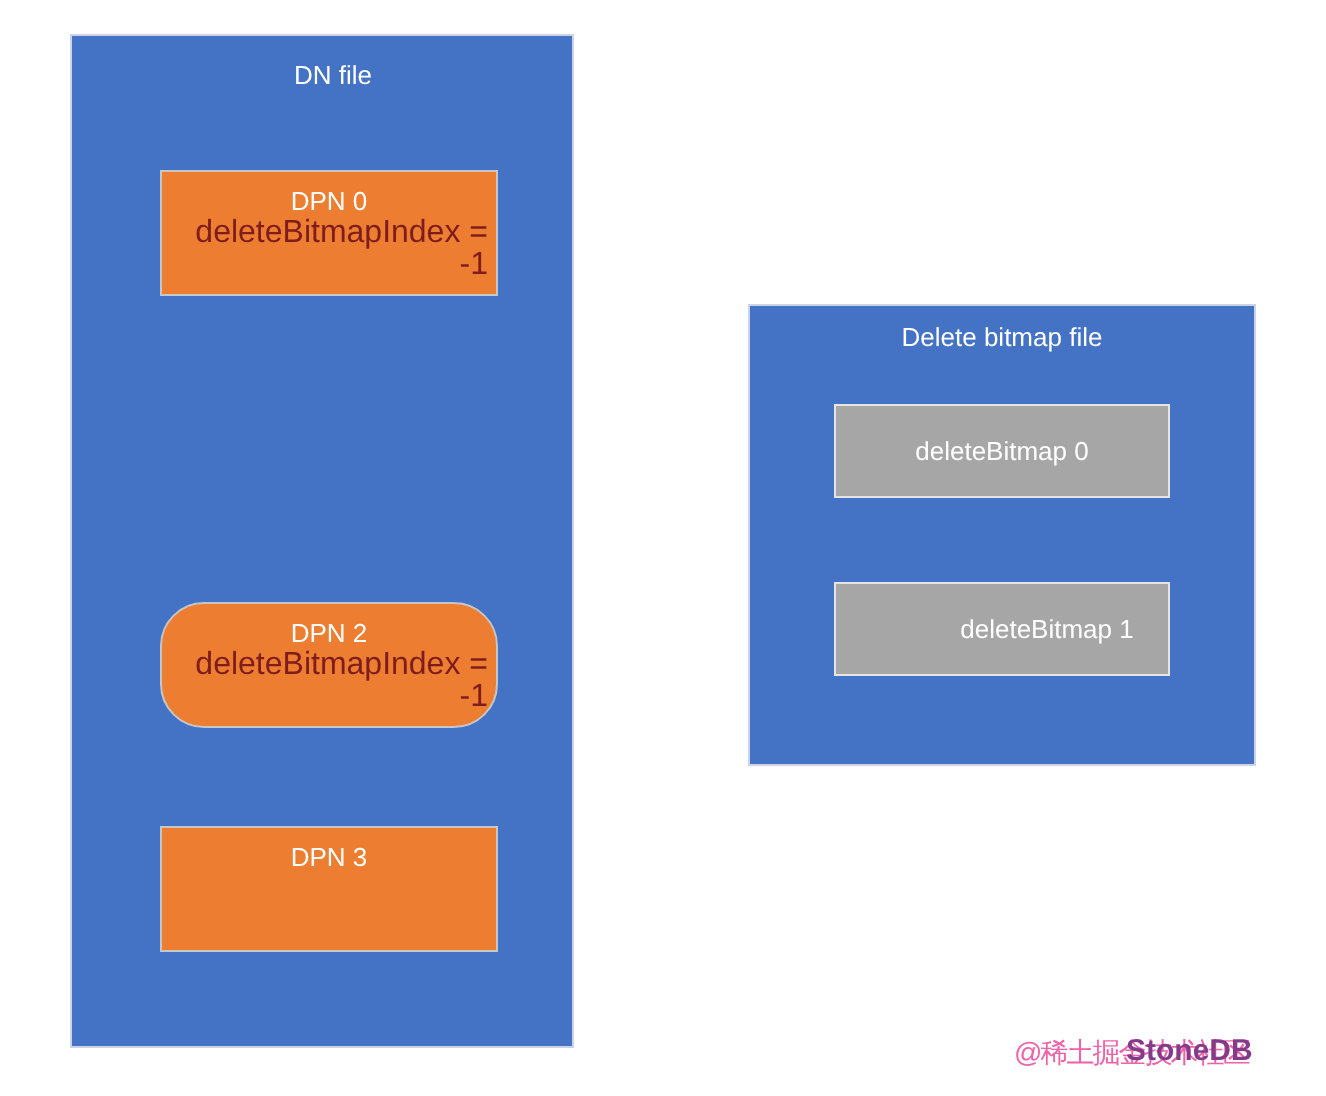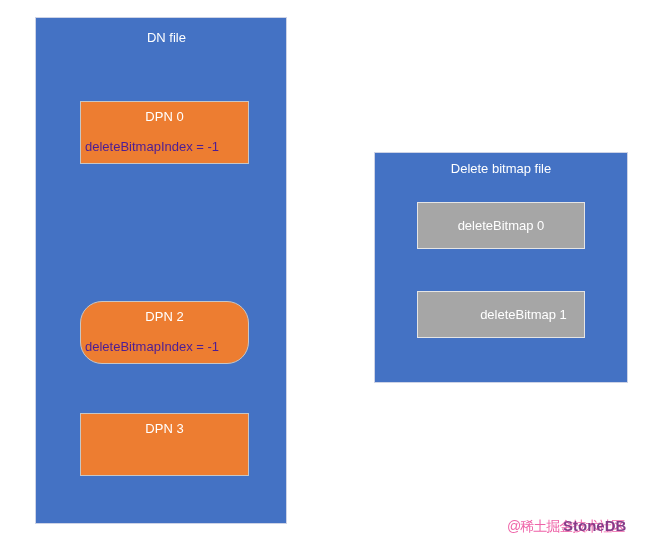--- a/index.html
+++ b/index.html
@@ -63,26 +63,26 @@
     justify-content: space-between;
     padding: 7px 4px 8px 4px;
   }
   .dpn-title {
     text-align: center;
     color: #ffffff;
     font-size: 13px;
     line-height: 16px;
   }
   .dpn-subtitle {
-    text-align: left;
-    color: #4c1d95;
-    font-size: 13px;
+    text-align: right;
+    color: #7f1d1d;
+    font-size: 16px;
     line-height: 16px;
   }
-  .dpn-0 { top: 67px; margin-top: 16px; }
+  .dpn-0 { top: 67px; }
   .dpn-1 { top: 166px; }
   .dpn-2 { top: 283px; border-radius: 22px; }
   .dpn-3 { top: 395px; }
   .bitmap-box {
     position: absolute;
     left: 42px;
     width: 168px;
     height: 47px;
     background: #a6a6a6;
     border: 1px solid #e5e5e5;

